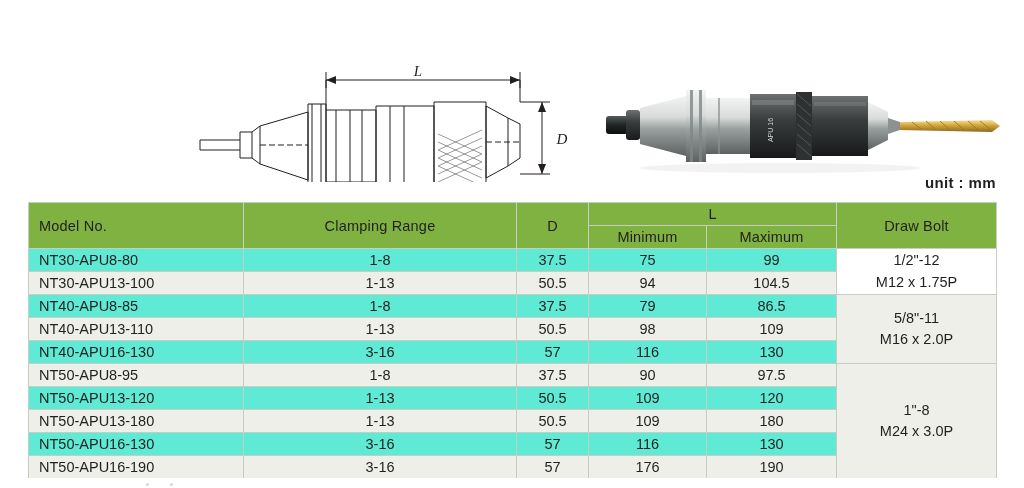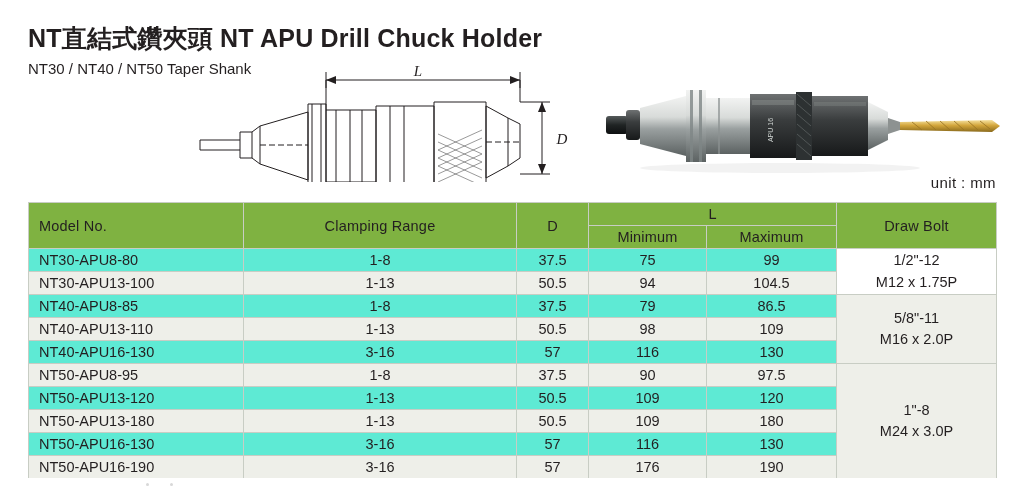--- a/index.html
+++ b/index.html
@@ -54,20 +54,21 @@
     width: 410px;
     height: 112px;
   }
   .unit {
     position: absolute;
     right: 28px;
     top: 174px;
     font-size: 15px;
     color: #231f20;
     letter-spacing: 0.4px;
+    font-weight: bold;
   }
   
   .tbl-wrap {
     position: absolute;
     left: 28px;
     top: 202px;
     width: 968px;
   }
   table.spec {
     border-collapse: collapse;
@@ -131,22 +132,20 @@
     height: 3px;
     border-radius: 50%;
     background: #d8d8d8;
   }
 </style>
 </head>
 <body>
 
 <div class="page">
 
-  <div class="title">NT直結式鑽夾頭 NT APU Drill Chuck Holder</div>
-  <div class="subtitle">NT30 / NT40 / NT50 Taper Shank</div>
 
   <div class="drawing">
     <svg width="380" height="120" viewBox="0 0 380 120" xmlns="http://www.w3.org/2000/svg">
       <g fill="none" stroke="#231f20" stroke-width="1">
 
         <line x1="136" y1="18" x2="330" y2="18"></line>
         <line x1="136" y1="10" x2="136" y2="26"></line>
         <line x1="330" y1="10" x2="330" y2="26"></line>
         <polygon points="136,18 146,14 146,22" fill="#231f20" stroke="none"></polygon>
         <polygon points="330,18 320,14 320,22" fill="#231f20" stroke="none"></polygon>

